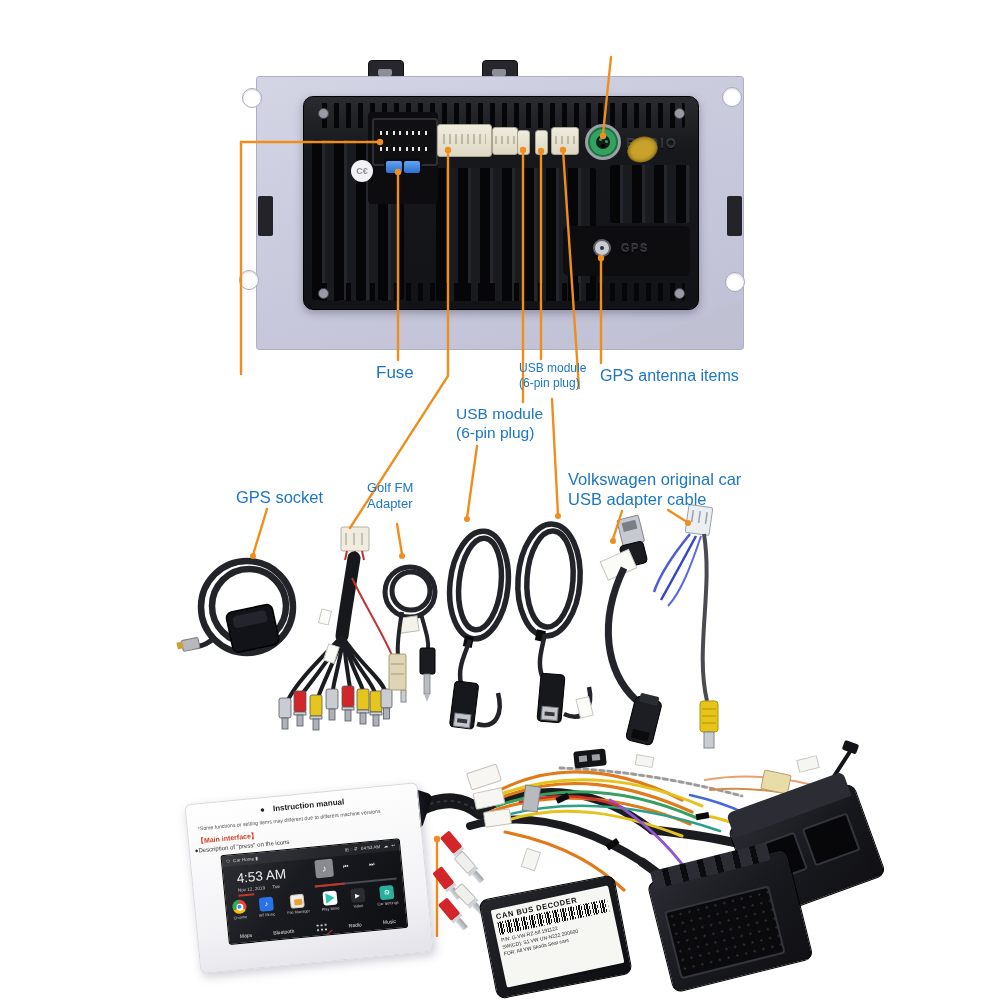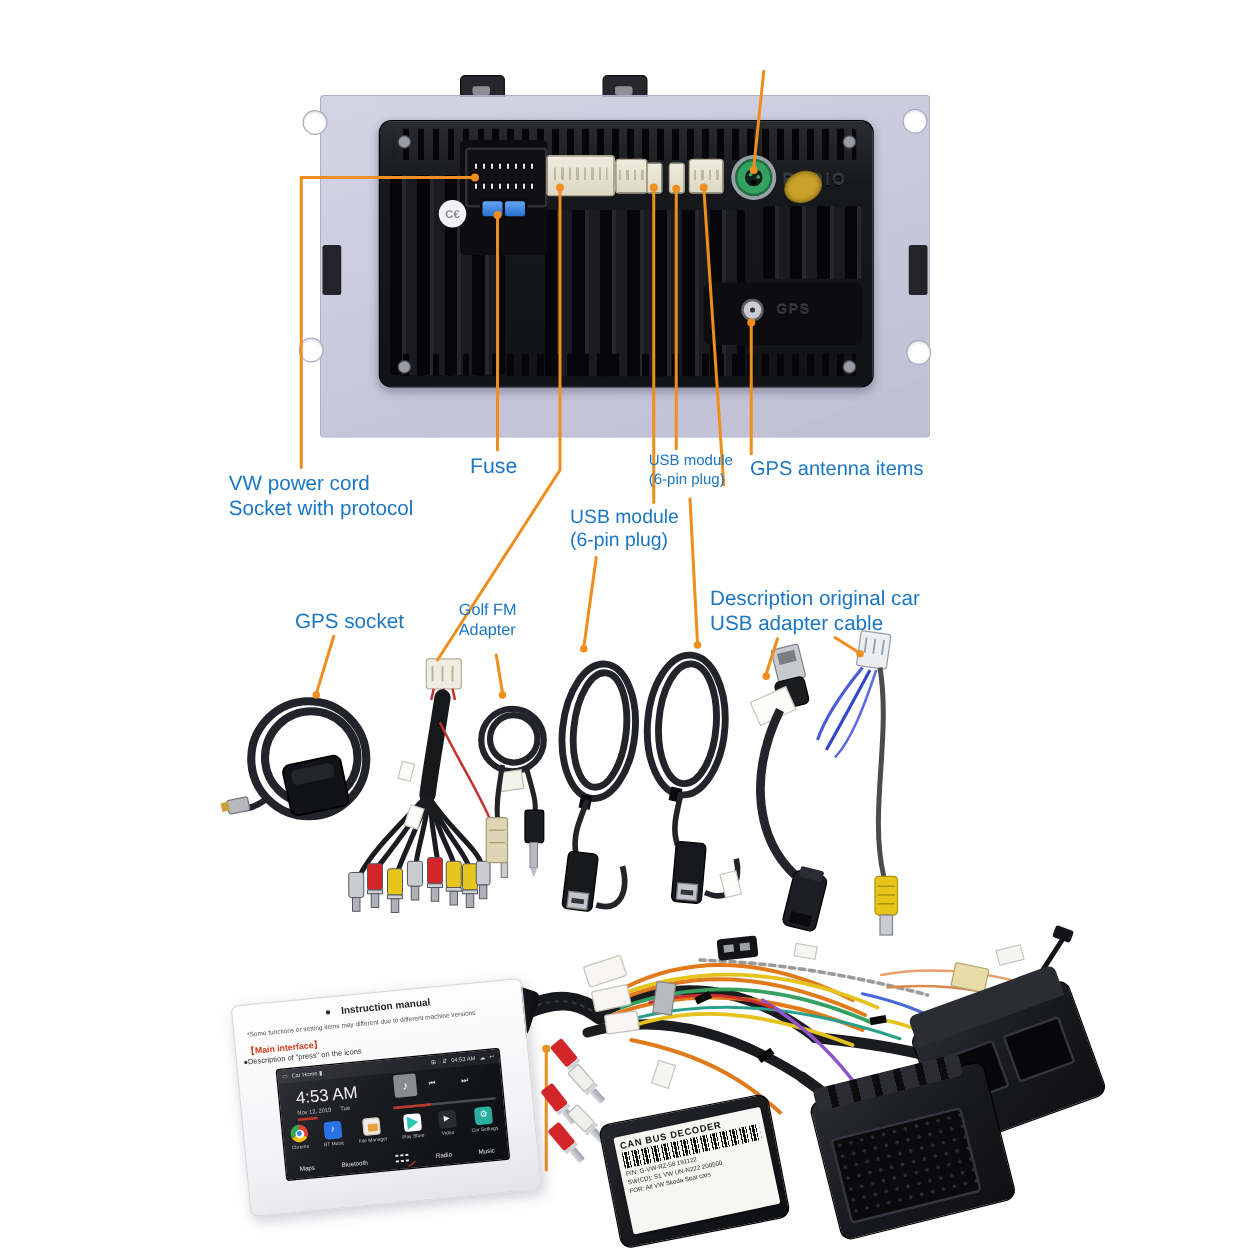--- a/index.html
+++ b/index.html
@@ -465,37 +465,33 @@
       <div class="dock">
         <span>Maps</span>
         <span>Bluetooth</span>
         <span style="position:relative;"><span class="dotgrid" style="display:inline-block;"></span><span style="position:absolute;left:8px;top:3px;width:7px;height:7px;border-bottom:1.6px solid #c0372b;transform:rotate(-35deg);"></span></span>
         <span>Radio</span>
         <span>Music</span>
       </div>
     </div>
   </div>
 
-  <div class="lbl" style="left:183px;top:377px;font-size:16.5px;">
-    <div>VW power cord</div>
-    <div>Socket with protocol</div>
-  </div>
   <div class="lbl" style="left:376px;top:363px;font-size:17px;">Fuse</div>
   <div class="lbl" style="left:519px;top:361px;font-size:12px;">
     <div>USB module</div>
     <div>(6-pin plug)</div>
   </div>
   <div class="lbl" style="left:600px;top:366px;font-size:16px;">GPS antenna items</div>
   <div class="lbl" style="left:456px;top:405px;font-size:15.5px;">
     <div>USB module</div>
     <div>(6-pin plug)</div>
   </div>
   <div class="lbl" style="left:236px;top:487px;font-size:16.5px;">GPS socket</div>
   <div class="lbl" style="left:367px;top:480px;font-size:13px;">
     <div>Golf FM</div>
     <div>Adapter</div>
   </div>
   <div class="lbl" style="left:568px;top:469px;font-size:16.5px;">
-    <div>Description original car</div>
+    <div>Volkswagen original car</div>
     <div>USB adapter cable</div>
   </div>
 
 </div>
 
 </body></html>

